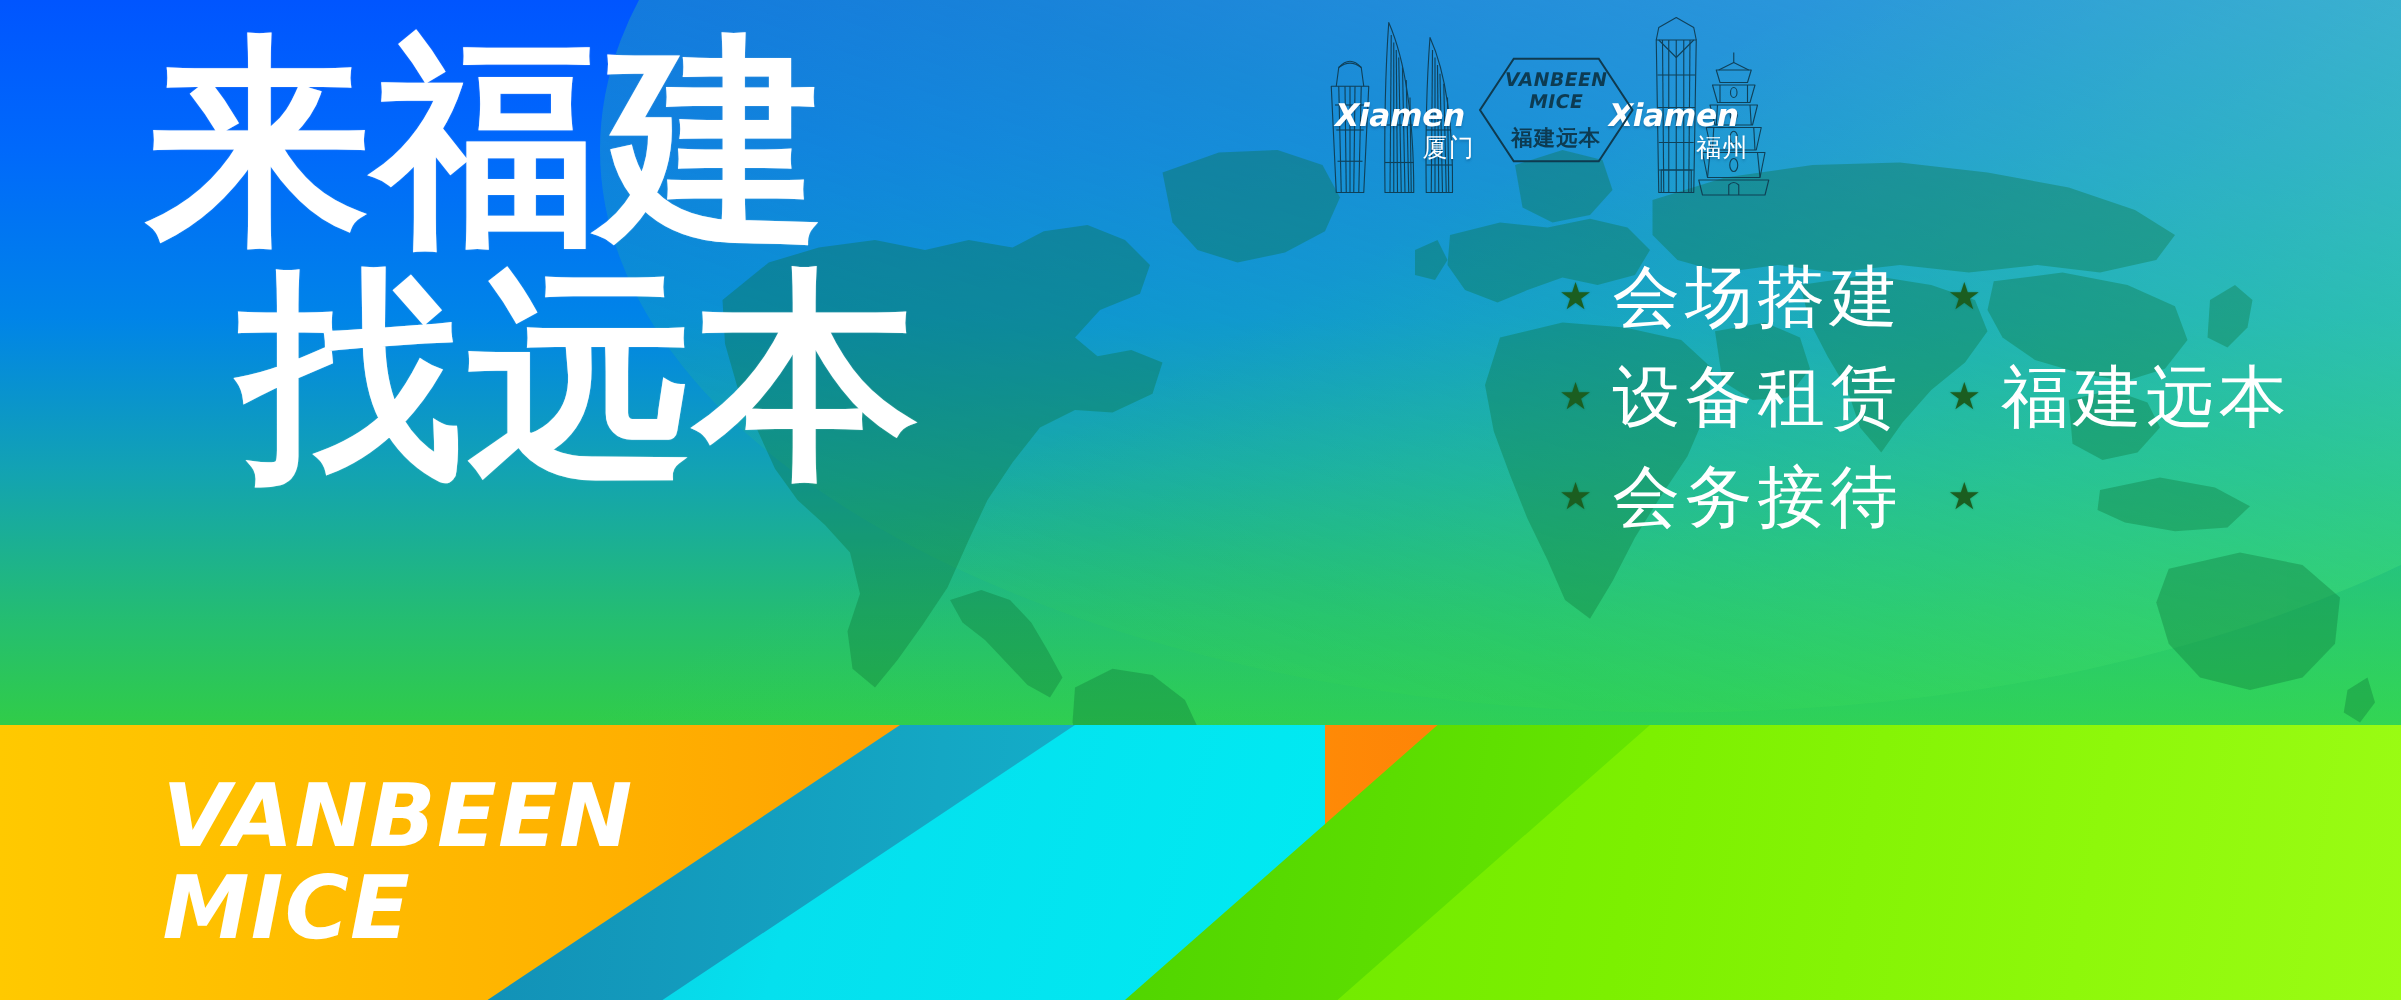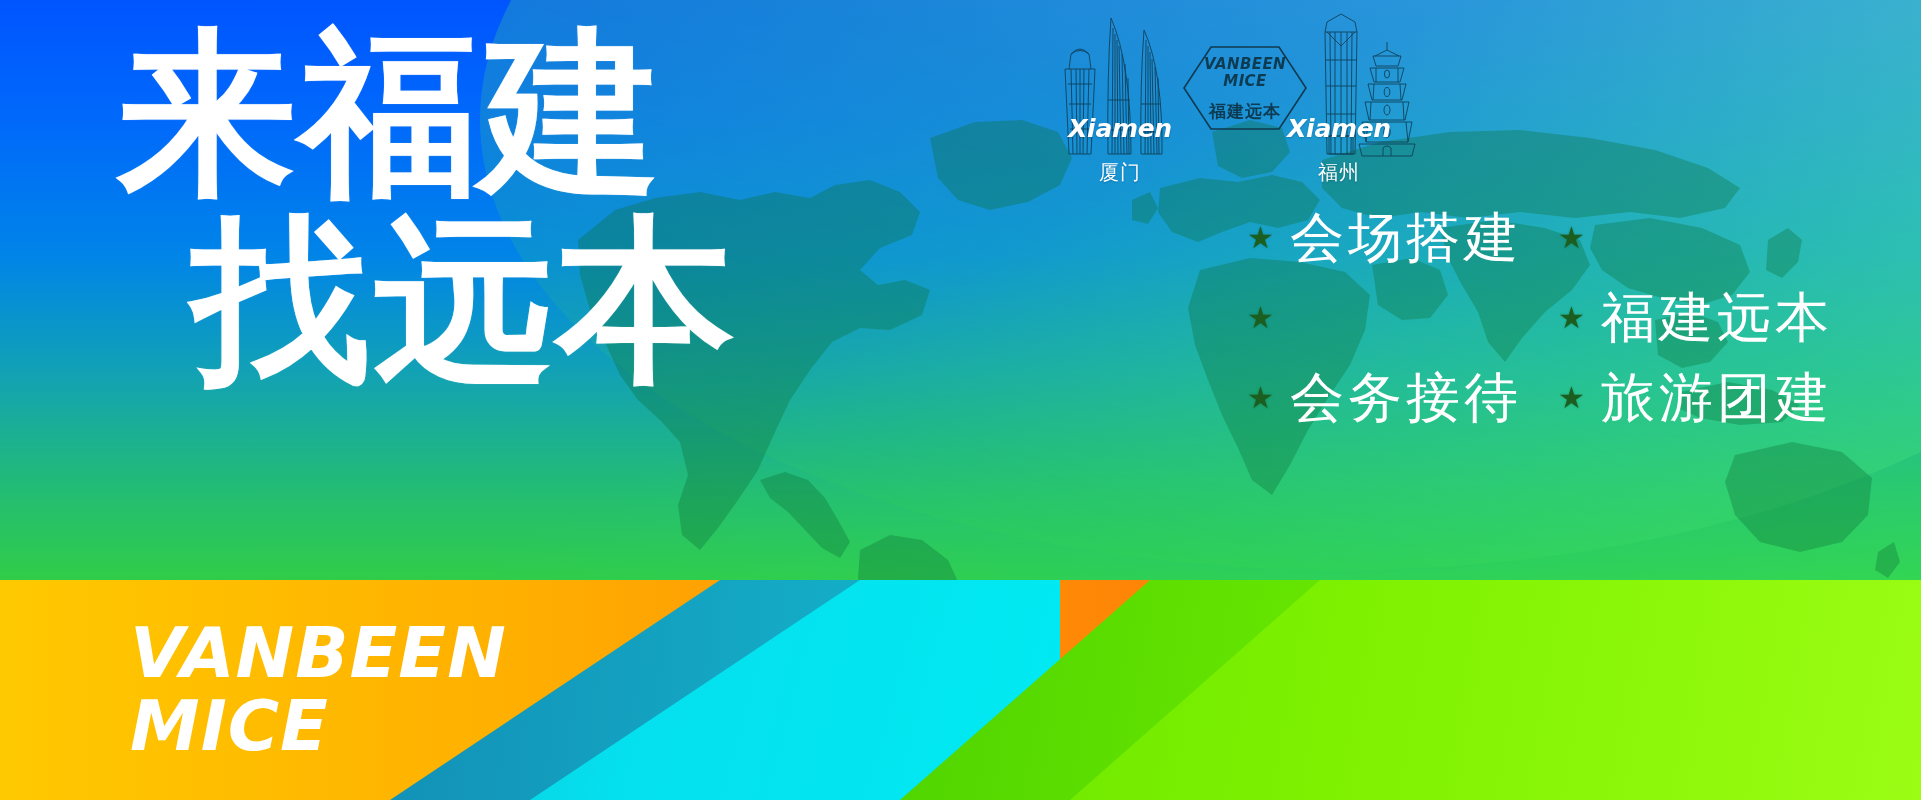--- a/index.html
+++ b/index.html
@@ -137,30 +137,30 @@
     line-height:1;
   }
   .city-en{
     font-family:"DejaVu Sans", sans-serif;
     font-weight:700;
     font-style:italic;
     font-size:25px;
     letter-spacing:-0.3px;
     display:block;
     text-shadow:0 1px 2px rgba(0,40,80,0.28);
-    margin-top:36px;
   }
   .city-cn{
     font-family:"DejaVu Sans", sans-serif;
     font-weight:400;
     font-size:20px;
     letter-spacing:1px;
     display:block;
-    margin-top:21px;
+    margin-top:3px;
     text-shadow:0 1px 2px rgba(0,40,80,0.28);
+    text-align:right;
   }
   .city-xiamen{ left:5px; top:76px; width:120px; }
   .city-fuzhou{ left:224px; top:76px; width:120px; }
 
   .hex-badge{
     position:absolute;
     left:126px; top:40px;
     width:128px; height:88px;
     z-index:4;
   }
@@ -320,34 +320,34 @@
           <span class="star-icon">★</span>
           <span class="service-label">会场搭建</span>
         </div>
         <div class="service-item">
           <span class="star-icon">★</span>
         </div>
       </div>
       <div class="service-row">
         <div class="service-item">
           <span class="star-icon">★</span>
+          <span class="service-label">设备租赁</span>
         </div>
         <div class="service-item">
           <span class="star-icon">★</span>
           <span class="service-label">福建远本</span>
         </div>
       </div>
       <div class="service-row">
         <div class="service-item">
           <span class="star-icon">★</span>
           <span class="service-label">会务接待</span>
         </div>
         <div class="service-item">
           <span class="star-icon">★</span>
-          <span class="service-label">旅游团建</span>
         </div>
       </div>
     </div>
 
     <div class="city-group">
 
       <div class="landmarks">
         <svg viewBox="0 0 380 160" xmlns="http://www.w3.org/2000/svg">
           <g fill="none" stroke="#0f3a4f" stroke-width="0.9" stroke-linejoin="round" opacity="0.92">
 

